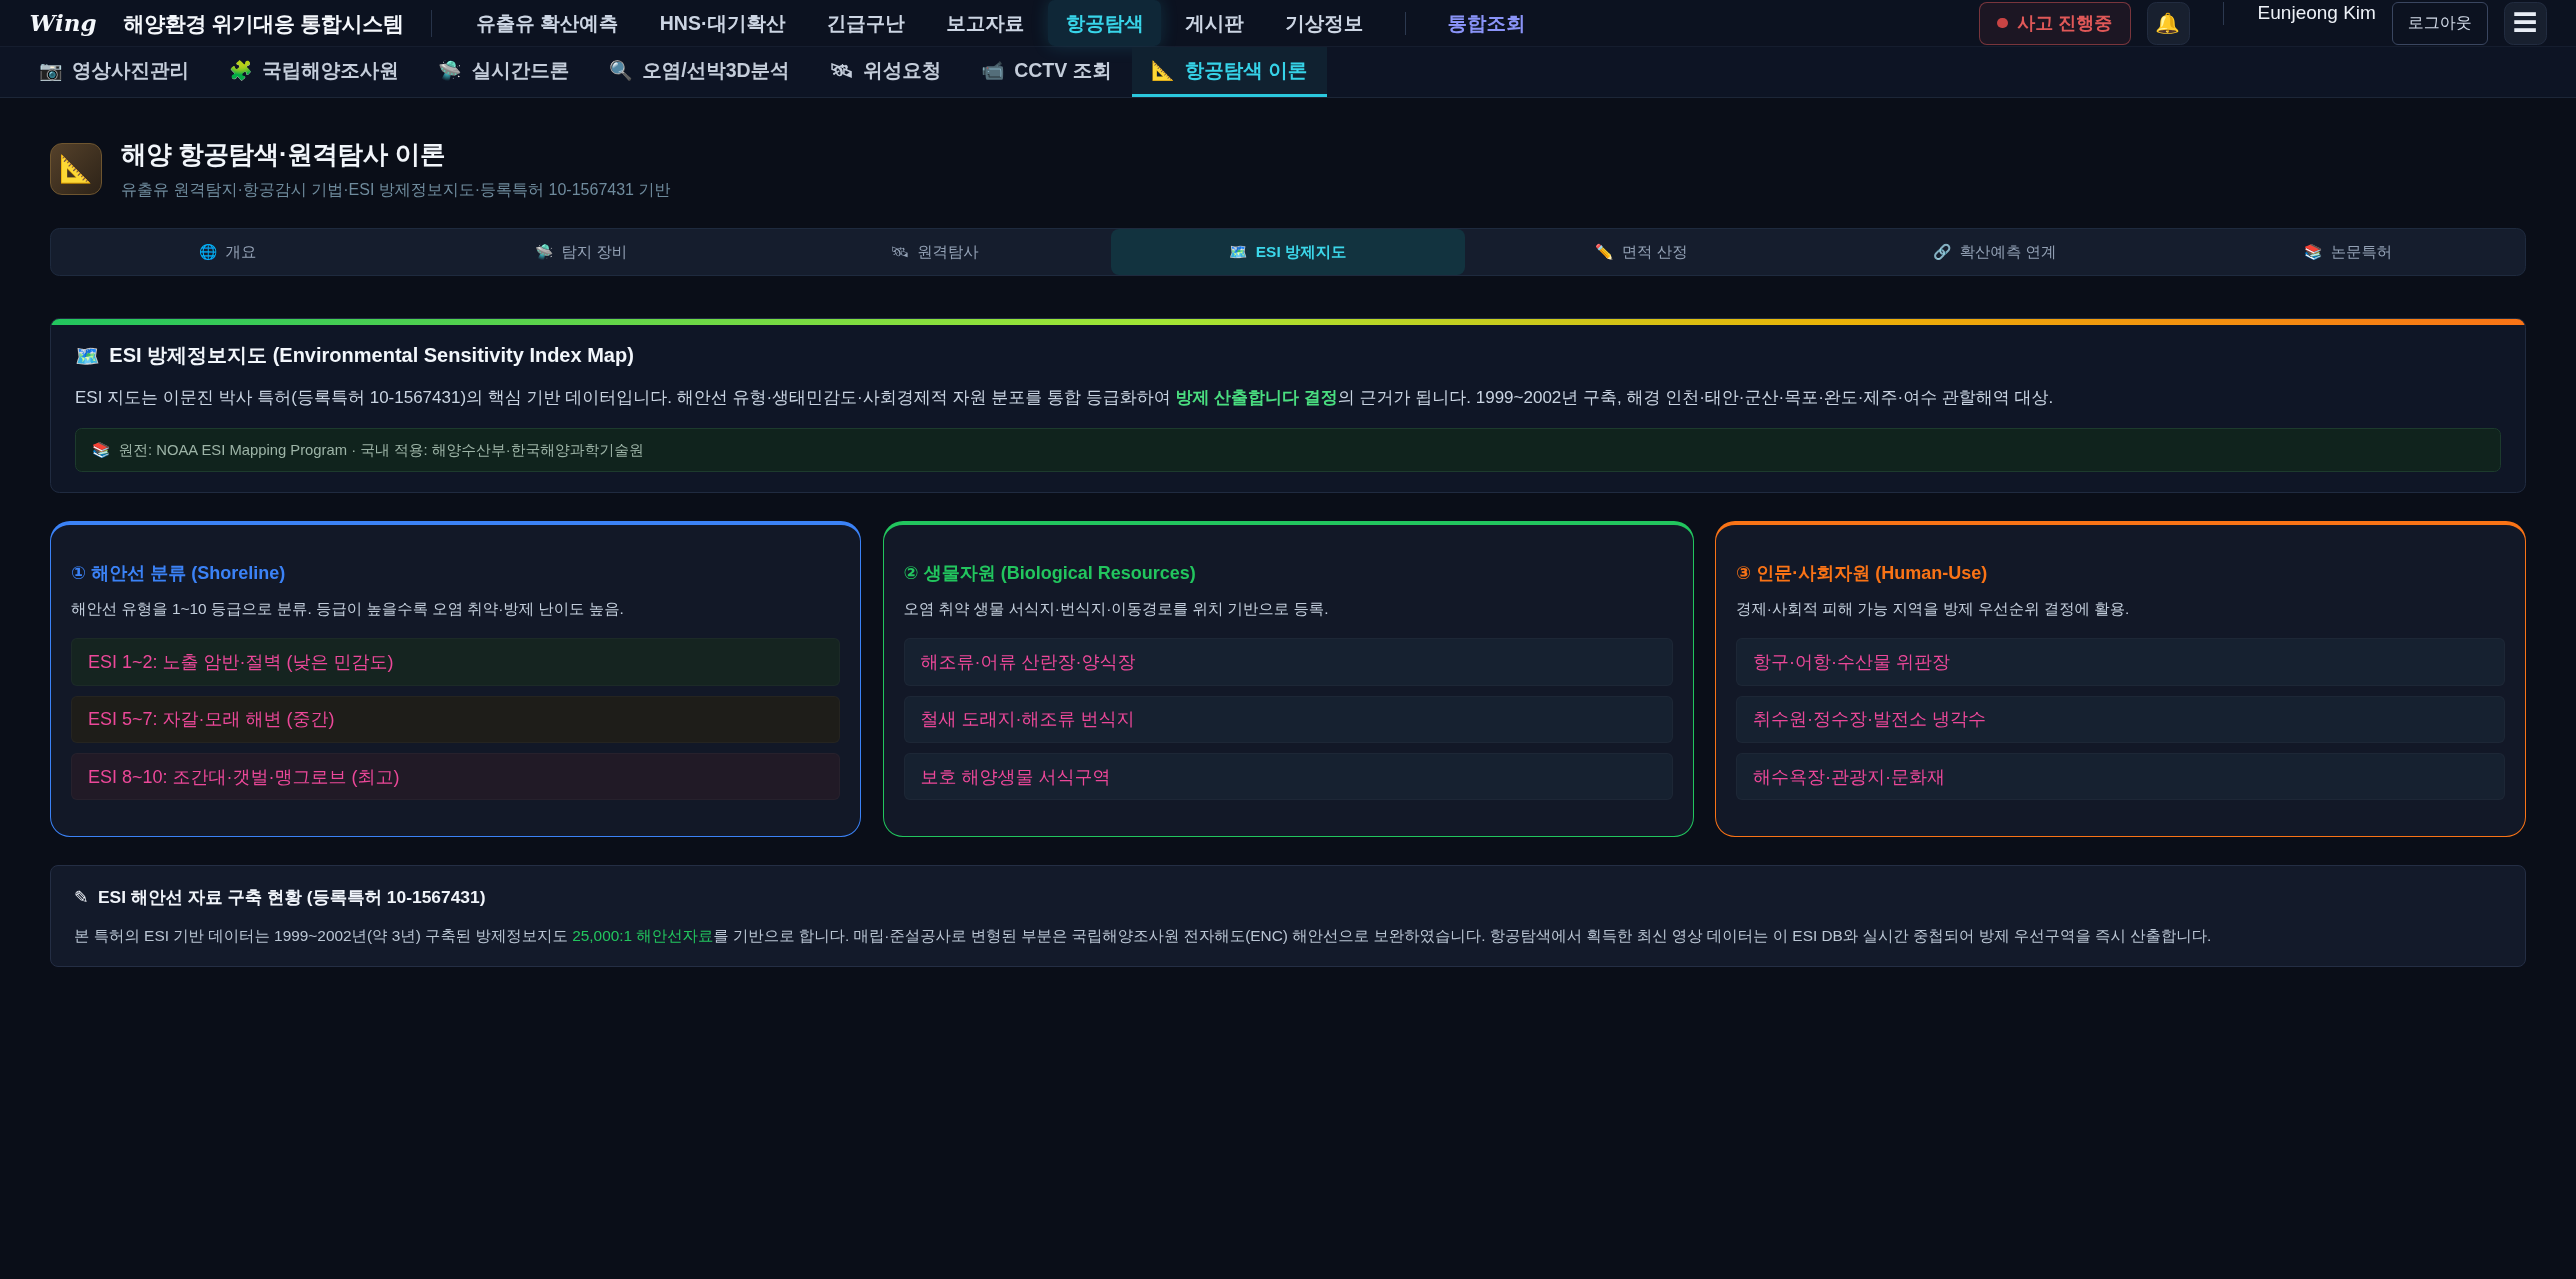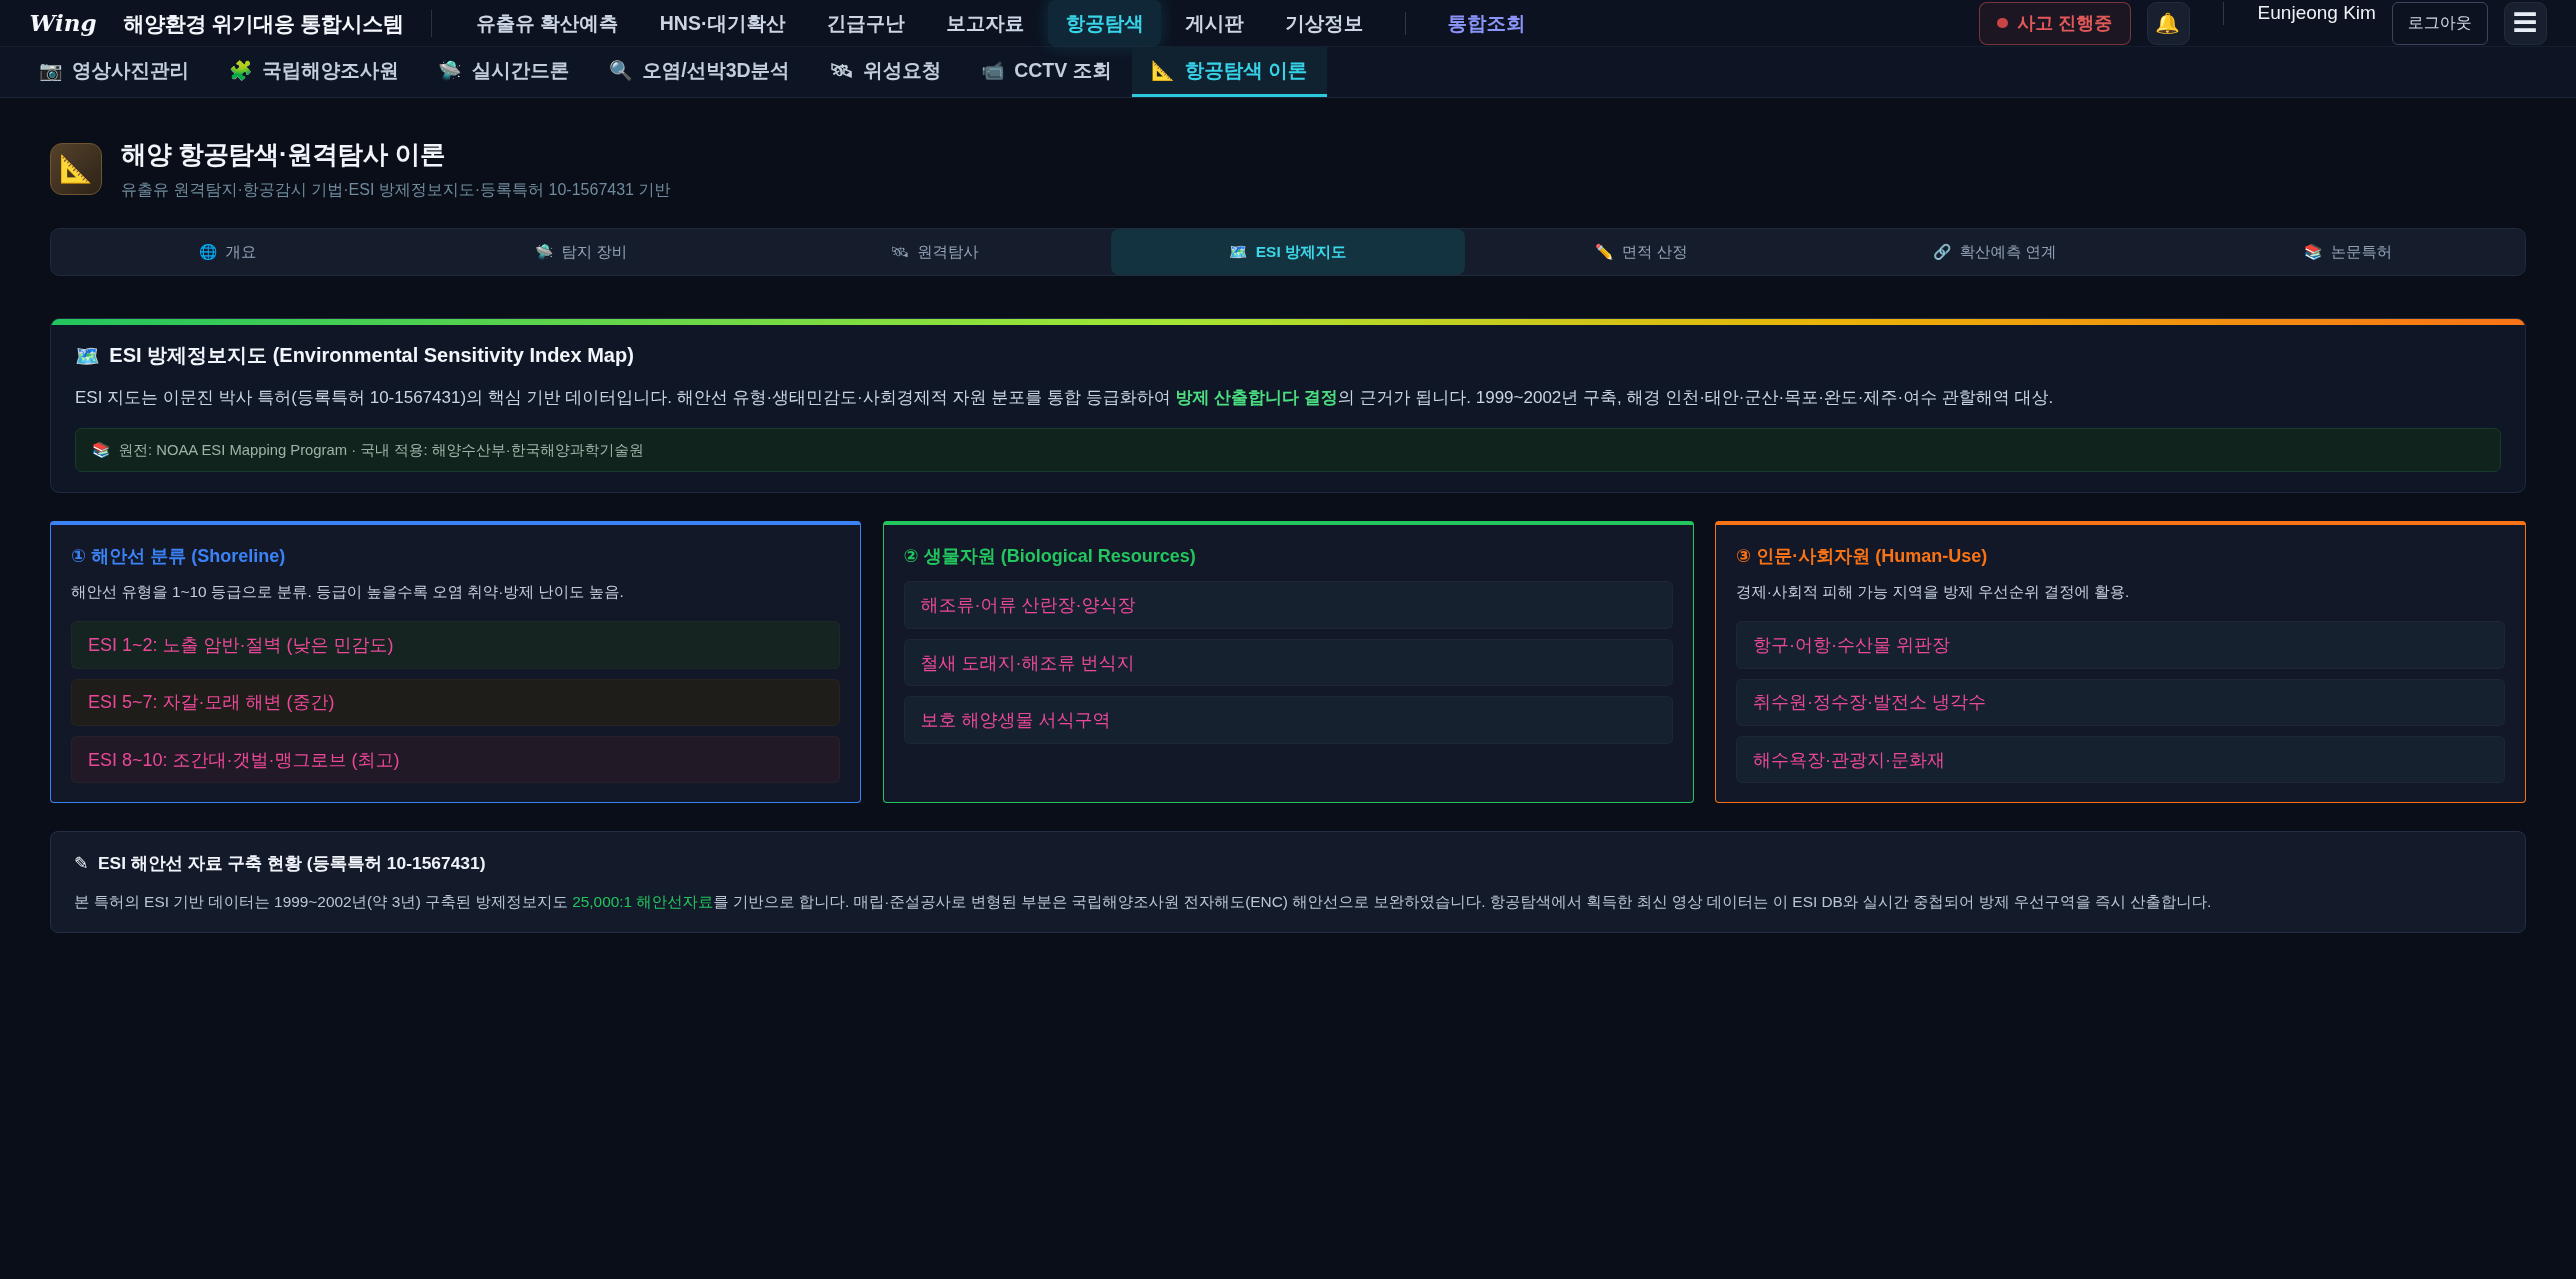--- a/index.html
+++ b/index.html
@@ -90,21 +90,21 @@
   .esi-body { font-size:17px; color:#c9d4e2; line-height:1.5; margin-bottom:17.4px; }
   .esi-highlight { color:#4ade80; font-weight:bold; }
   .source-note {
     background:#10231d; border:0.7px solid #1d3b2d; border-radius:6.7px;
     padding:11.4px 16px; font-size:14.8px; color:#9db4a7; display:flex; align-items:center; gap:8px;
   }
   
   .cards { display:flex; gap:21.5px; margin-bottom:28px; }
   .card {
     flex:1; background:#121827; border:1.3px solid; border-top-width:4.7px;
-    border-radius:4px; padding:19px 20px;
+    border-radius:20px; padding:36px 20px;
   }
   .card-title { font-size:18px; font-weight:bold; margin-bottom:13.4px; }
   .card-desc { font-size:15.4px; color:#c3cedc; line-height:1.45; margin-bottom:17.4px; }
   .card-item {
     border-radius:6px; padding:10.7px 16px; font-size:18px; color:#ec4899;
     margin-bottom:10px; background:#162130; border:0.7px solid rgba(255,255,255,0.03);
   }
   .card-item:last-child { margin-bottom:0; }
   .card-item.tint-1 { background:#152420; }
   .card-item.tint-2 { background:#1e1d19; }
@@ -245,20 +245,21 @@
     <div class="card" style="border-color: rgb(59, 130, 246);">
       <div class="card-title" style="color:#3b82f6;">① 해안선 분류 (Shoreline)</div>
       <div class="card-desc">해안선 유형을 1~10 등급으로 분류. 등급이 높을수록 오염 취약·방제 난이도 높음.</div>
       <div class="card-item tint-1">ESI 1~2: 노출 암반·절벽 (낮은 민감도)</div>
       <div class="card-item tint-2">ESI 5~7: 자갈·모래 해변 (중간)</div>
       <div class="card-item tint-3">ESI 8~10: 조간대·갯벌·맹그로브 (최고)</div>
     </div>
 
     <div class="card" style="border-color: rgb(34, 197, 94);">
       <div class="card-title" style="color:#22c55e;">② 생물자원 (Biological Resources)</div>
+      <div class="card-desc">오염 취약 생물 서식지·번식지·이동경로를 위치 기반으로 등록.</div>
       <div class="card-item">해조류·어류 산란장·양식장</div>
       <div class="card-item">철새 도래지·해조류 번식지</div>
       <div class="card-item">보호 해양생물 서식구역</div>
     </div>
 
     <div class="card" style="border-color: rgb(249, 115, 22);">
       <div class="card-title" style="color:#f97316;">③ 인문·사회자원 (Human-Use)</div>
       <div class="card-desc">경제·사회적 피해 가능 지역을 방제 우선순위 결정에 활용.</div>
       <div class="card-item">항구·어항·수산물 위판장</div>
       <div class="card-item">취수원·정수장·발전소 냉각수</div>

